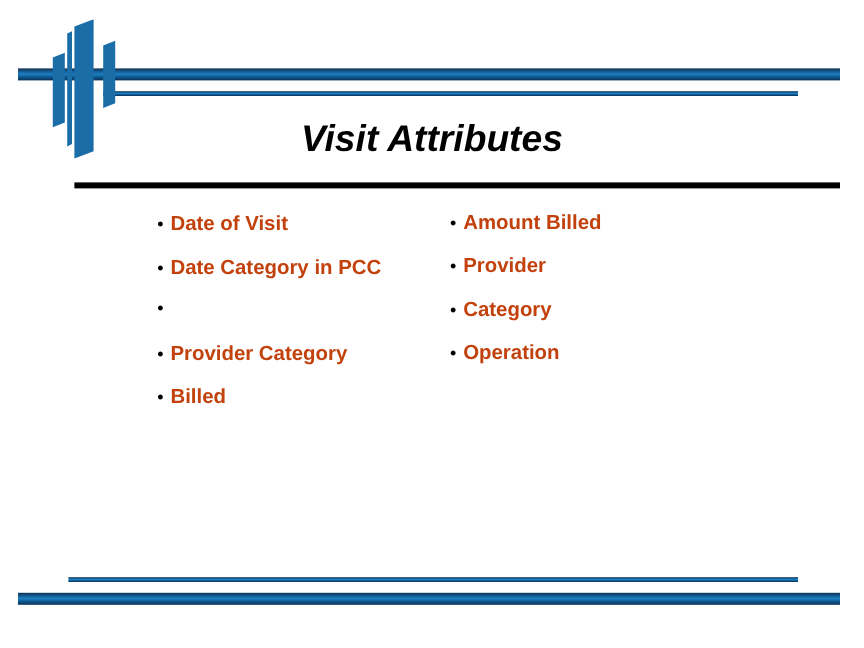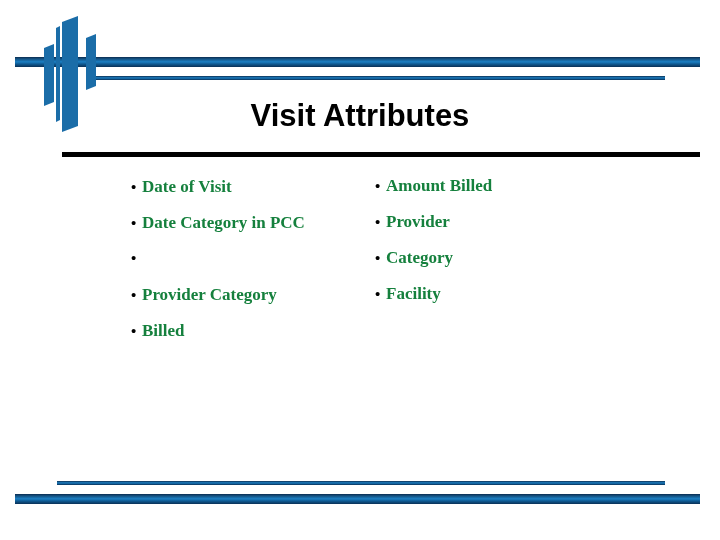--- a/index.html
+++ b/index.html
@@ -71,20 +71,21 @@
     position: absolute;
     left: 0;
     top: 96px;
     width: 720px;
     text-align: center;
     font-size: 31px;
     font-weight: bold;
     color: #000000;
     letter-spacing: 0px;
     line-height: 40px;
+    font-style: italic;
   }
 
   .title-rule {
     position: absolute;
     left: 62px;
     top: 152px;
     width: 638px;
     height: 5px;
     background: #000000;
   }
@@ -105,23 +106,22 @@
   .bullet-dot {
     font-size: 15px;
     line-height: 1;
     color: #000000;
     width: 11px;
     flex: 0 0 11px;
   }
   .bullet-text {
     font-size: 17px;
     font-weight: bold;
-    color: #15803d;
+    color: #c2410c;
     line-height: 1;
-    font-family: Liberation Serif, serif;
   }
 </style>
 </head>
 <body>
 
 <div id="slide">
 
   <div class="bar bar-thick-top"></div>
   <div class="bar bar-thin-top"></div>
 
@@ -171,20 +171,20 @@
     <div class="bullet-row">
       <span class="bullet-dot">•</span>
       <span class="bullet-text">Provider</span>
     </div>
     <div class="bullet-row">
       <span class="bullet-dot">•</span>
       <span class="bullet-text">Category</span>
     </div>
     <div class="bullet-row">
       <span class="bullet-dot">•</span>
-      <span class="bullet-text">Facility</span>
+      <span class="bullet-text">Operation</span>
     </div>
   </div>
 
   <div class="bar bar-thin-bottom"></div>
   <div class="bar bar-thick-bottom"></div>
 
 </div>
 
 </body></html>

